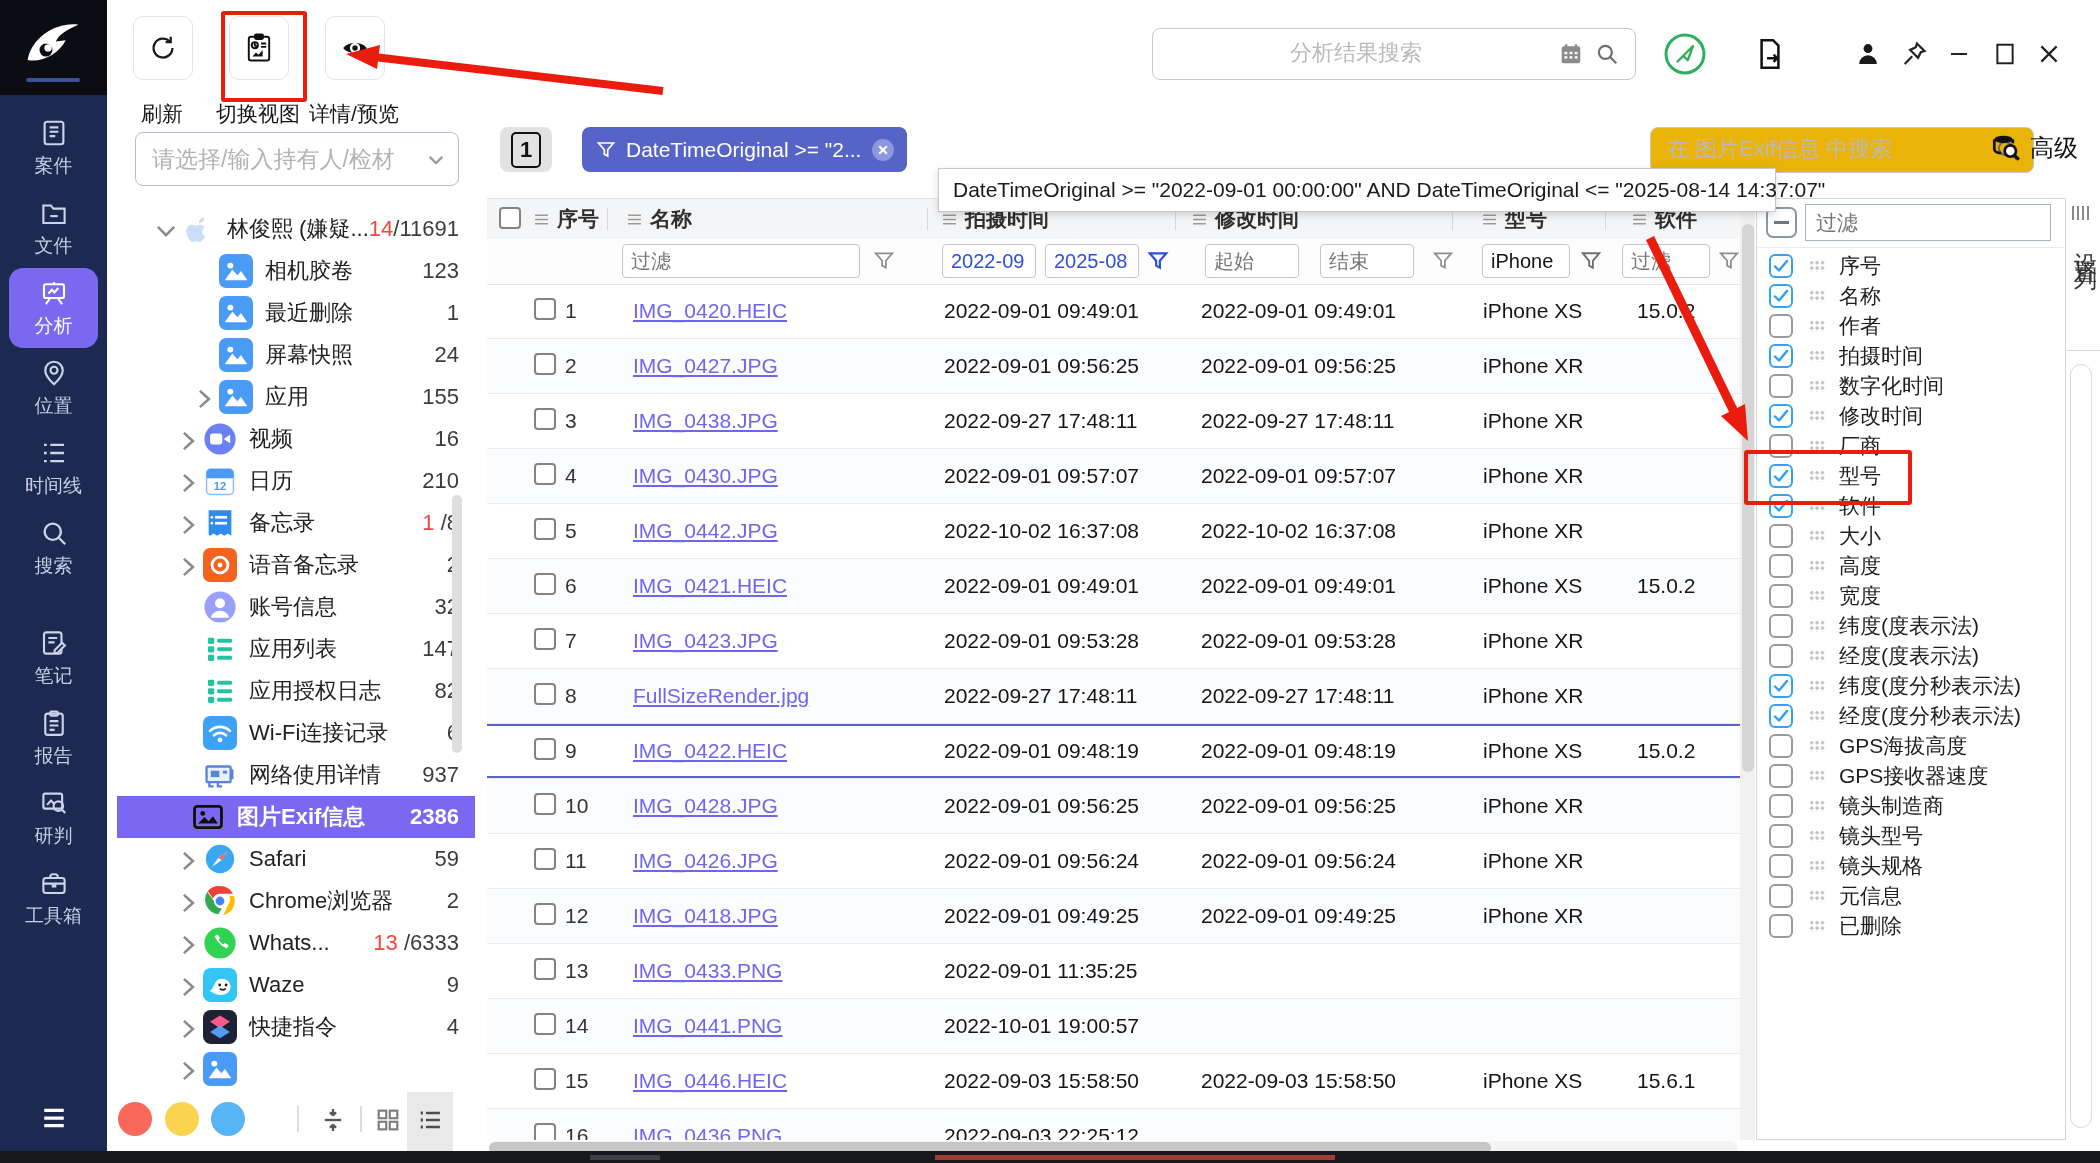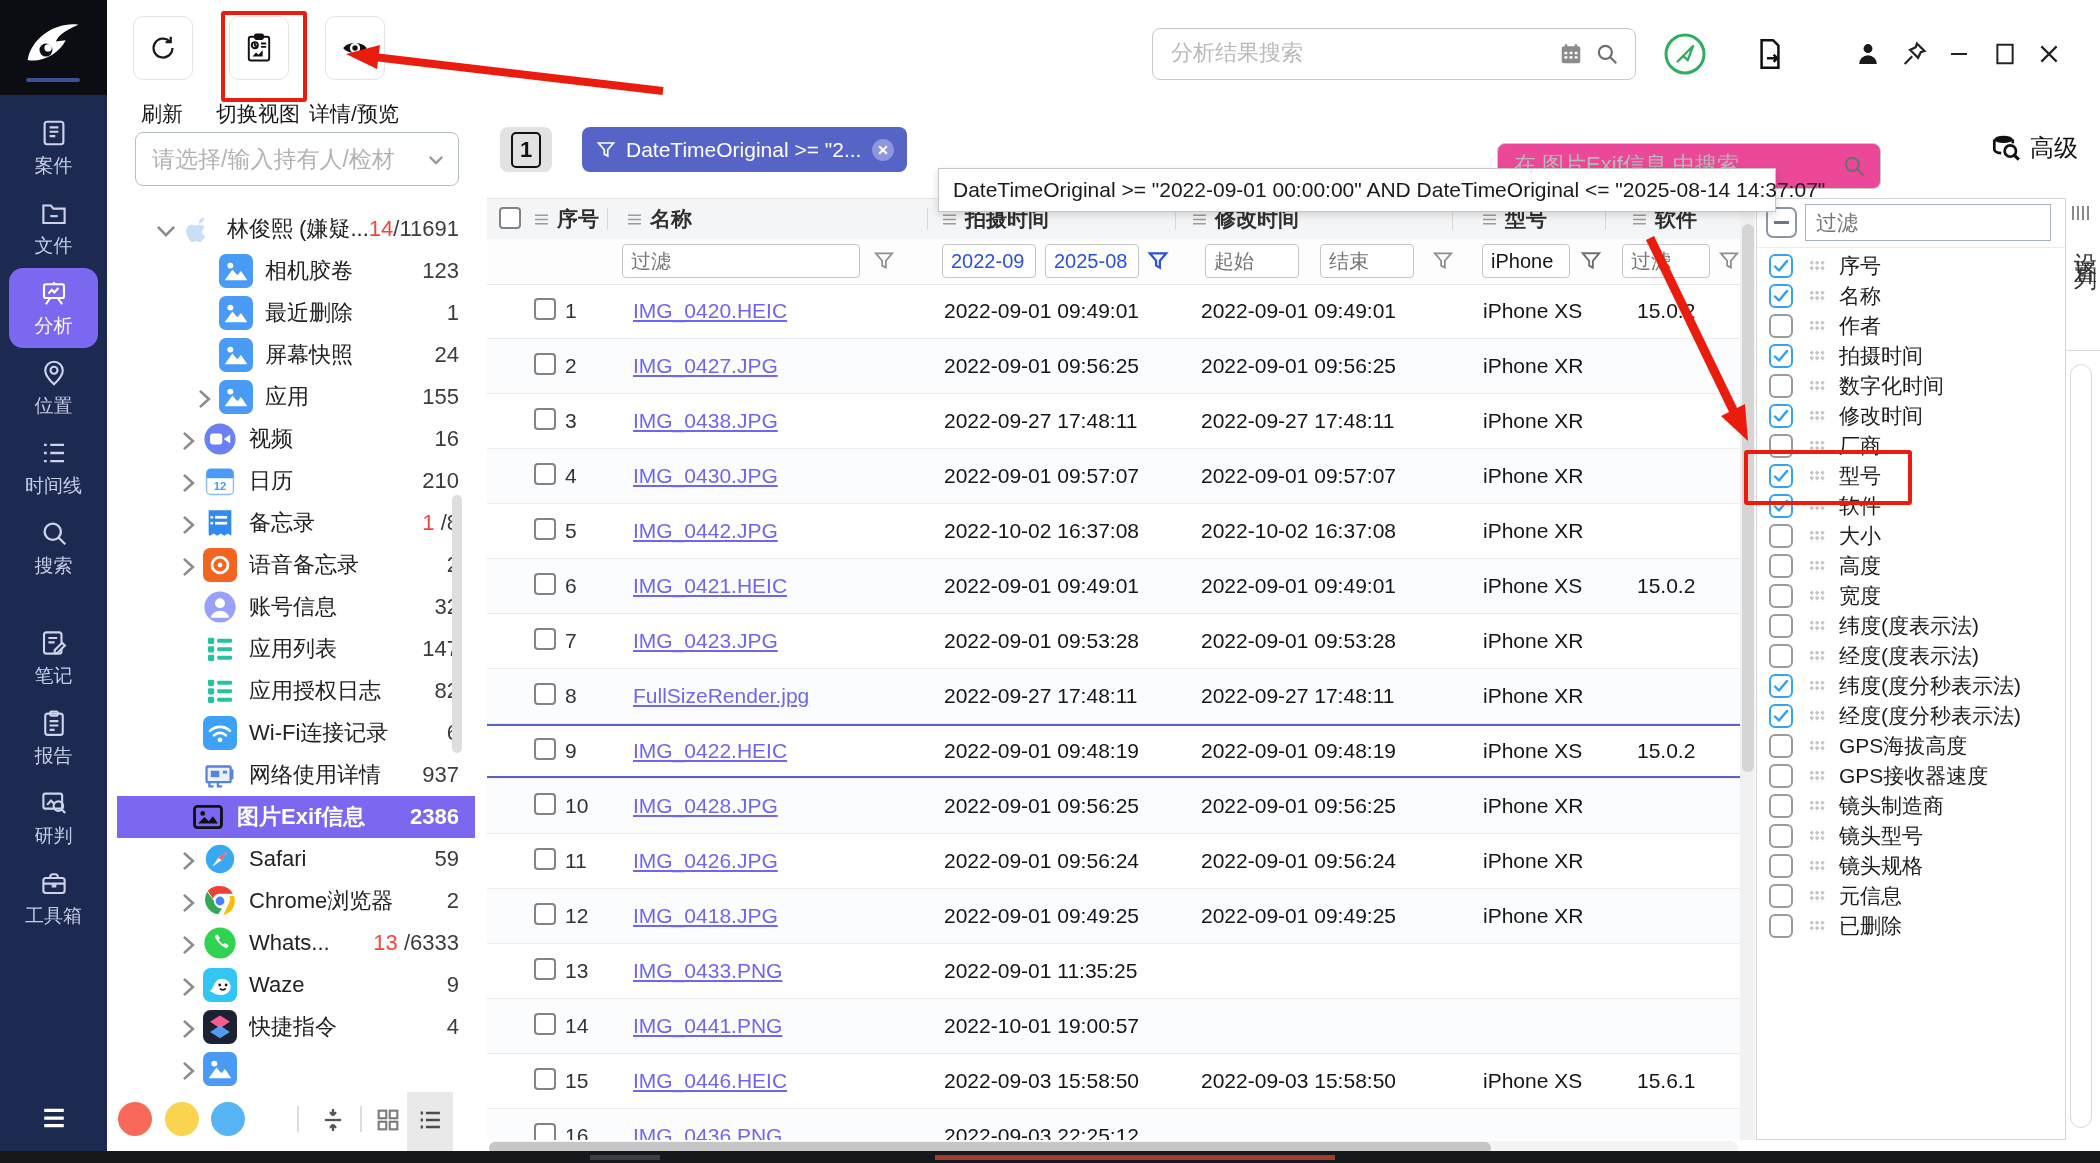--- a/index.html
+++ b/index.html
@@ -17,21 +17,21 @@
   .nav-item .nico{width:30px;height:30px;}
   .nav-item.gap{margin-top:30px;}
   .nav-item.active{background:#7b68f0;border-radius:14px;width:89px;margin-left:9px;margin-right:7px;color:#fff;}
   .nav-menu{position:absolute;left:38px;bottom:32px;width:32px;height:26px;}
   
   .tool-btn{position:absolute;top:16px;width:58px;height:62px;border:1.5px solid #e3e3e3;border-radius:10px;
             background:#fff;display:flex;align-items:center;justify-content:center;}
   .tool-lbl{position:absolute;top:100px;font-size:21px;color:#161616;white-space:nowrap;transform:translateX(-50%);}
   .gsearch{position:absolute;left:1152px;top:28px;width:482px;height:50px;border:1.5px solid #c9c9c9;border-radius:8px;background:#fff;}
   .gsearch input{position:absolute;left:16px;top:6px;width:370px;height:34px;border:0;outline:0;font-size:22px;
-                 font-family:inherit;color:#333;background:transparent;}
+                 font-family:inherit;color:#333;background:transparent;text-align:center;}
   .gsearch input::placeholder{color:#b9b9b9;}
   .gsearch .cal{position:absolute;right:52px;top:13px;width:24px;height:24px;}
   .gsearch .mag{position:absolute;right:16px;top:13px;width:24px;height:24px;}
   .winic{position:absolute;top:32px;width:44px;height:44px;display:flex;align-items:center;justify-content:center;}
   
   .tree{position:absolute;left:117px;top:128px;width:358px;height:1035px;background:#fff;}
   .owner{position:absolute;left:18px;top:4px;width:322px;height:52px;border:1.5px solid #b4bfca;border-radius:8px;background:#fff;}
   .owner .ph{position:absolute;left:16px;top:11px;width:258px;font-size:23px;color:#b3b3b3;white-space:nowrap;overflow:hidden;}
   .owner .chv{position:absolute;right:12px;top:17px;width:20px;height:20px;}
   .tlist{position:absolute;left:0;top:80px;width:358px;}
@@ -87,21 +87,21 @@
   .c-name a{color:#6f66ee;text-decoration:underline;cursor:pointer;}
   .c-t1{padding-left:32px;color:#151515;}
   .c-t2{padding-left:27px;color:#151515;}
   .c-mo{padding-left:27px;color:#151515;}
   .c-sw{padding-left:29px;color:#151515;}
   .hscroll{position:absolute;left:2px;top:1016px;width:1249px;height:14px;background:#f4f4f4;border-radius:7px;}
   .hscroll .th{position:absolute;left:0;top:1px;width:1002px;height:12px;background:#c6c6c6;border-radius:6px;}
   .vscroll{position:absolute;left:1740px;top:198px;width:15px;height:942px;background:#f1f1f1;}
   .vscroll .th{position:absolute;left:1.5px;top:26px;width:12px;height:548px;background:#d5d5d5;border-radius:6px;}
   
-  .exsearch{position:absolute;left:1497px;top:127px;width:382px;height:44px;border:1.5px solid #c9c9c9;border-radius:8px;background:#ec4899;margin-top:16px;}
+  .exsearch{position:absolute;left:1650px;top:127px;width:382px;height:44px;border:1.5px solid #c9c9c9;border-radius:8px;background:#eab308;}
   .exsearch input{position:absolute;left:14px;top:5px;width:300px;height:30px;border:0;outline:0;font-size:22px;font-family:inherit;background:transparent;}
   .exsearch input::placeholder{color:#b9b9b9;}
   .exsearch .mag{position:absolute;right:14px;top:10px;width:24px;height:24px;}
   .adv{position:absolute;left:1990px;top:132px;display:flex;align-items:center;gap:8px;cursor:pointer;}
   .adv .t{font-size:24px;color:#111;}
   
   .cpanel{position:absolute;left:1756px;top:198px;width:310px;height:942px;background:#fff;
           border:1px solid #d5d5d5;box-sizing:border-box;}
   .cp-head{position:absolute;left:0;top:0;width:100%;height:48px;border-bottom:1px solid #ececec;}
   .cp-min{position:absolute;left:9px;top:8px;width:31px;height:31px;border:2px solid #8b97a5;border-radius:7px;

